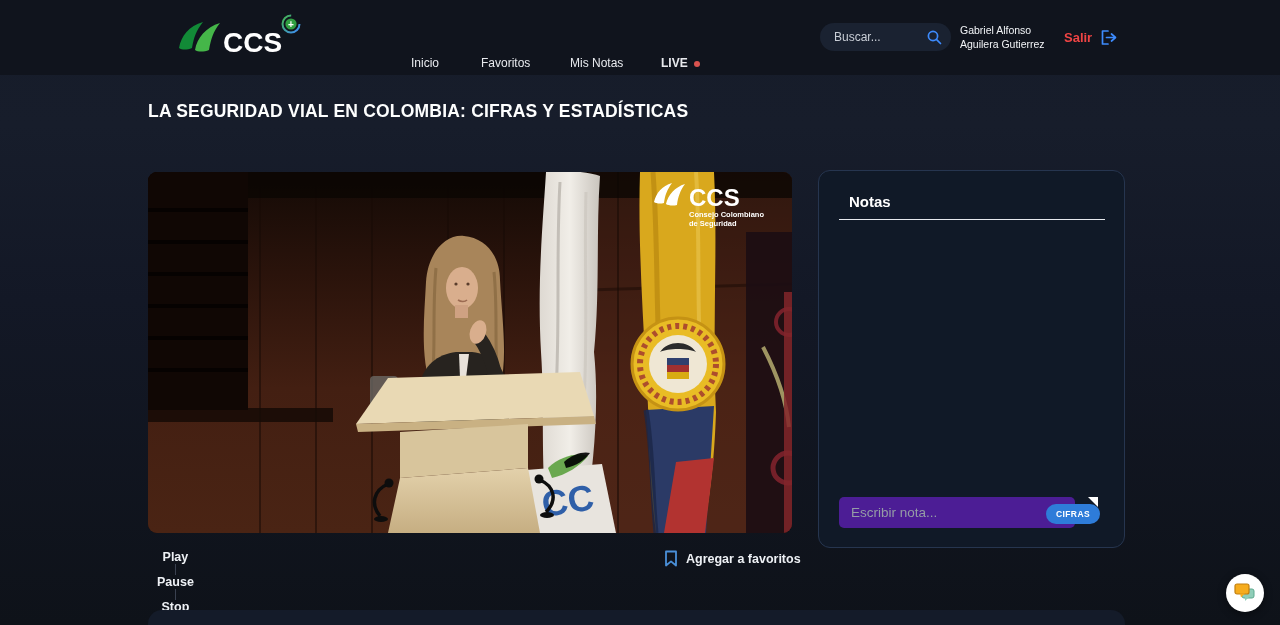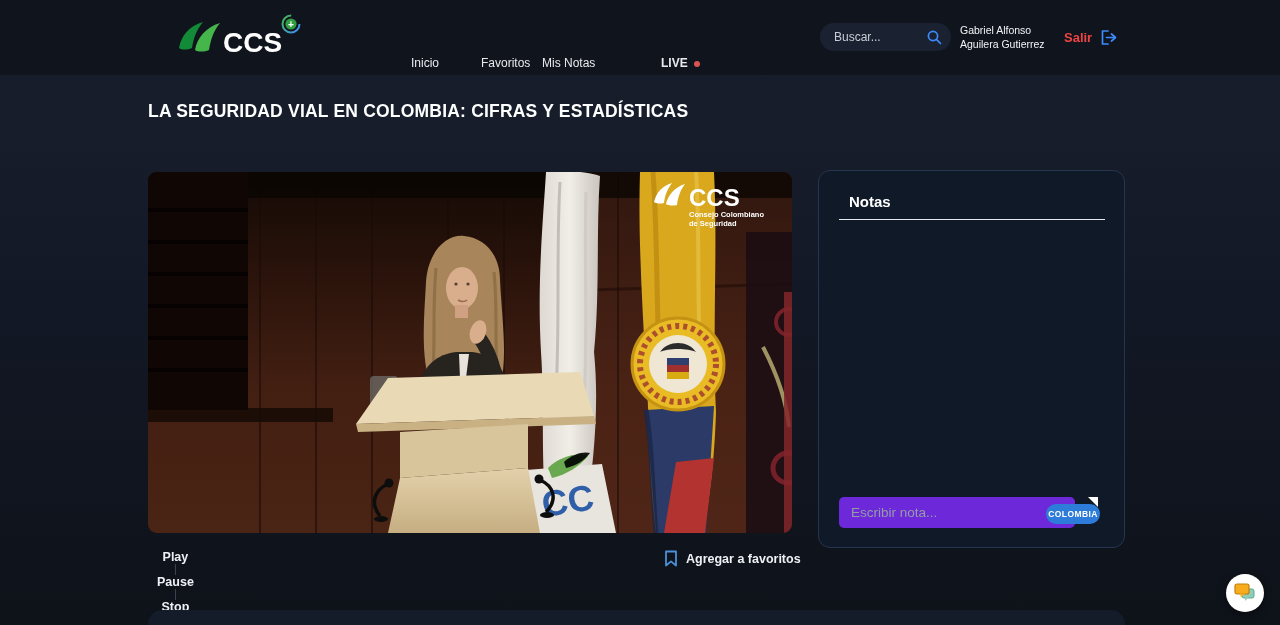--- a/index.html
+++ b/index.html
@@ -4,21 +4,21 @@
 <style>
   * { margin:0; padding:0; box-sizing:border-box; }
   html,body { width:1280px; height:625px; background:#0e1219; font-family:"Liberation Sans", sans-serif; }
   .app { position:relative; width:1280px; height:625px; overflow:hidden;
          background:linear-gradient(180deg,#161c29 0%,#171d2b 20%,#131826 48%,#0e1219 100%); }
 
   
   .header { position:absolute; left:0; top:0; width:1280px; height:75px; background:#10141d; }
   .brand { position:absolute; left:175px; top:14px; width:130px; height:48px; cursor:pointer; }
   .nav-item { position:absolute; top:30px; font-size:12px; color:#e8eaee; cursor:pointer; white-space:nowrap;margin-top:26px; }
-  .nav-inicio { left:411px; } .nav-favoritos { left:481px; } .nav-misnotas { left:542px; } .nav-live { left:661px; font-weight:600; }
+  .nav-inicio { left:411px; } .nav-favoritos { left:481px; } .nav-misnotas { left:570px; } .nav-live { left:661px; font-weight:600; }
   .live-dot { display:inline-block; width:6px; height:6px; border-radius:50%; background:#d9534f; margin-left:6px; vertical-align:middle; }
   .search-box { position:absolute; left:820px; top:23px; width:131px; height:28px; background:#1a2231;
                 border-radius:14px; display:flex; align-items:center; padding:0 8px 0 14px; }
   .search-box input { flex:1; min-width:0; background:transparent; border:none; outline:none; color:#dfe3e8; font-size:12px; font-family:inherit; }
   .search-box input::placeholder { color:#c9ced6; }
   .user-name { position:absolute; left:960px; top:23px; font-size:10.5px; line-height:14px; color:#f2f4f7; }
   .logout { position:absolute; left:1064px; top:29px; display:flex; align-items:center; gap:7px; cursor:pointer; }
   .logout .lbl { color:#ef4444; font-size:13px; font-weight:600; }
 
   
@@ -32,21 +32,21 @@
   .controls .btn { cursor:pointer; }
   .controls .sep { width:1px; height:11px; background:#3a4150; margin:0 15px; }
   .fav { position:absolute; left:664px; top:550px; display:flex; align-items:center; gap:8px; cursor:pointer; }
   .fav .lbl { font-size:12.5px; font-weight:600; color:#eef1f5; }
 
   
   .notes-panel { position:absolute; left:818px; top:170px; width:307px; height:378px; background:#101927;
                  border:1px solid #26354f; border-radius:12px; }
   .notes-title { position:absolute; left:30px; top:22px; font-size:15px; font-weight:700; color:#ffffff; }
   .notes-rule { position:absolute; left:20px; top:48px; width:266px; height:1px; background:#e6e9ee; }
-  .note-input { position:absolute; left:20px; top:326px; width:236px; height:31px; background:#6d28d9;
+  .note-input { position:absolute; left:20px; top:326px; width:236px; height:31px; background:#4c1d95;
                 border:none; border-radius:5px; color:#dfe3e8; font-size:13.5px; padding:0 60px 0 12px;
                 outline:none; font-family:inherit; }
   .note-input::placeholder { color:#959ca6; }
   .resize-grip { position:absolute; left:269px; top:326px; width:0; height:0;
                  border-left:10px solid transparent; border-top:10px solid #ffffff; }
   .save-btn { position:absolute; left:227px; top:333px; width:54px; height:20px; border:none; border-radius:10px;
               background:#2e7cd9; color:#ffffff; font-size:8.5px; font-weight:700; letter-spacing:.4px;
               font-family:inherit; cursor:pointer; }
 
   
@@ -239,21 +239,21 @@
       <path d="M2 1.5 H12 V15.5 L7 11.4 L2 15.5 Z" fill="none" stroke="#4a90d9" stroke-width="1.8" stroke-linejoin="round"></path>
     </svg>
     <span class="lbl">Agregar a favoritos</span>
   </div>
 
   <div class="notes-panel">
     <div class="notes-title">Notas</div>
     <div class="notes-rule"></div>
     <input class="note-input" type="text" placeholder="Escribir nota..." style="">
     <div class="resize-grip"></div>
-    <button class="save-btn">COLOMBIA</button>
+    <button class="save-btn">CIFRAS</button>
   </div>
 
   <div class="bottom-panel"></div>
 
   <div class="chat-fab">
     <svg width="24" height="22" viewBox="0 0 24 22">
       <rect x="9" y="7" width="12" height="9" rx="2" fill="#8fcdb8" stroke="#5da98f" stroke-width="1"></rect>
       <polygon points="12,15 16,15 12,19" fill="#8fcdb8"></polygon>
       <rect x="2" y="2" width="14" height="10" rx="2" fill="#f6ac1d" stroke="#c27f0e" stroke-width="1.2"></rect>
       <polygon points="7,11.5 12,11.5 8,15.5" fill="#f6ac1d"></polygon>

